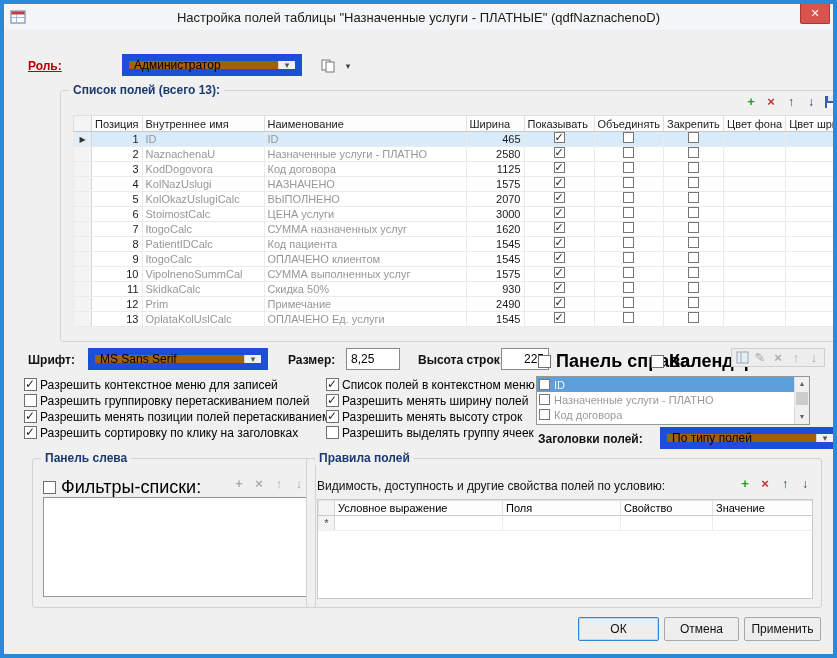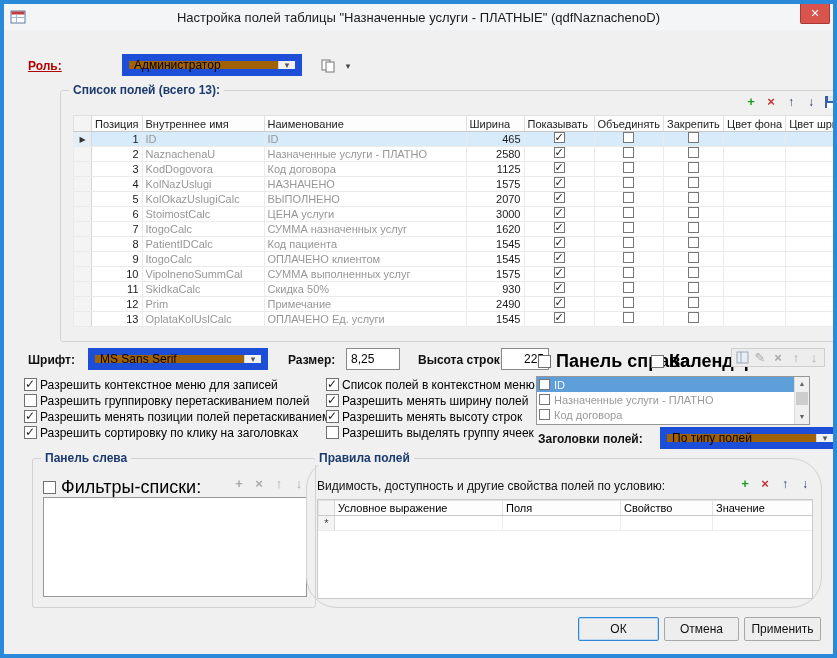--- a/index.html
+++ b/index.html
@@ -425,21 +425,21 @@
     </div>
     <div class="tb" style="right:8px; top:17px;">
       <span class="tbi dis">+</span>
       <span class="tbi dis">×</span>
       <span class="tbi dis">↑</span>
       <span class="tbi dis">↓</span>
     </div>
     <div class="lbox" style="left:10px; top:38px; width:264px; height:100px;"></div>
   </div>
 
-  <div class="group" style="left:302px; top:454px; width:516px; height:150px;border-radius:31px;">
+  <div class="group" style="left:302px; top:454px; width:516px; height:150px;">
     <span class="gtitle">Правила полей</span>
     <div class="lbl" style="left:10px; top:20px; font-size:12px;">Видимость, доступность и другие свойства полей по условию:</div>
     <div class="tb" style="right:8px; top:17px;">
       <span class="tbi i-add">+</span>
       <span class="tbi i-del">×</span>
       <span class="tbi i-arr">↑</span>
       <span class="tbi i-arr">↓</span>
     </div>
     <div class="rgrid-wrap" style="left:10px; top:40px; width:496px; height:100px;">
       <table class="rgrid">

